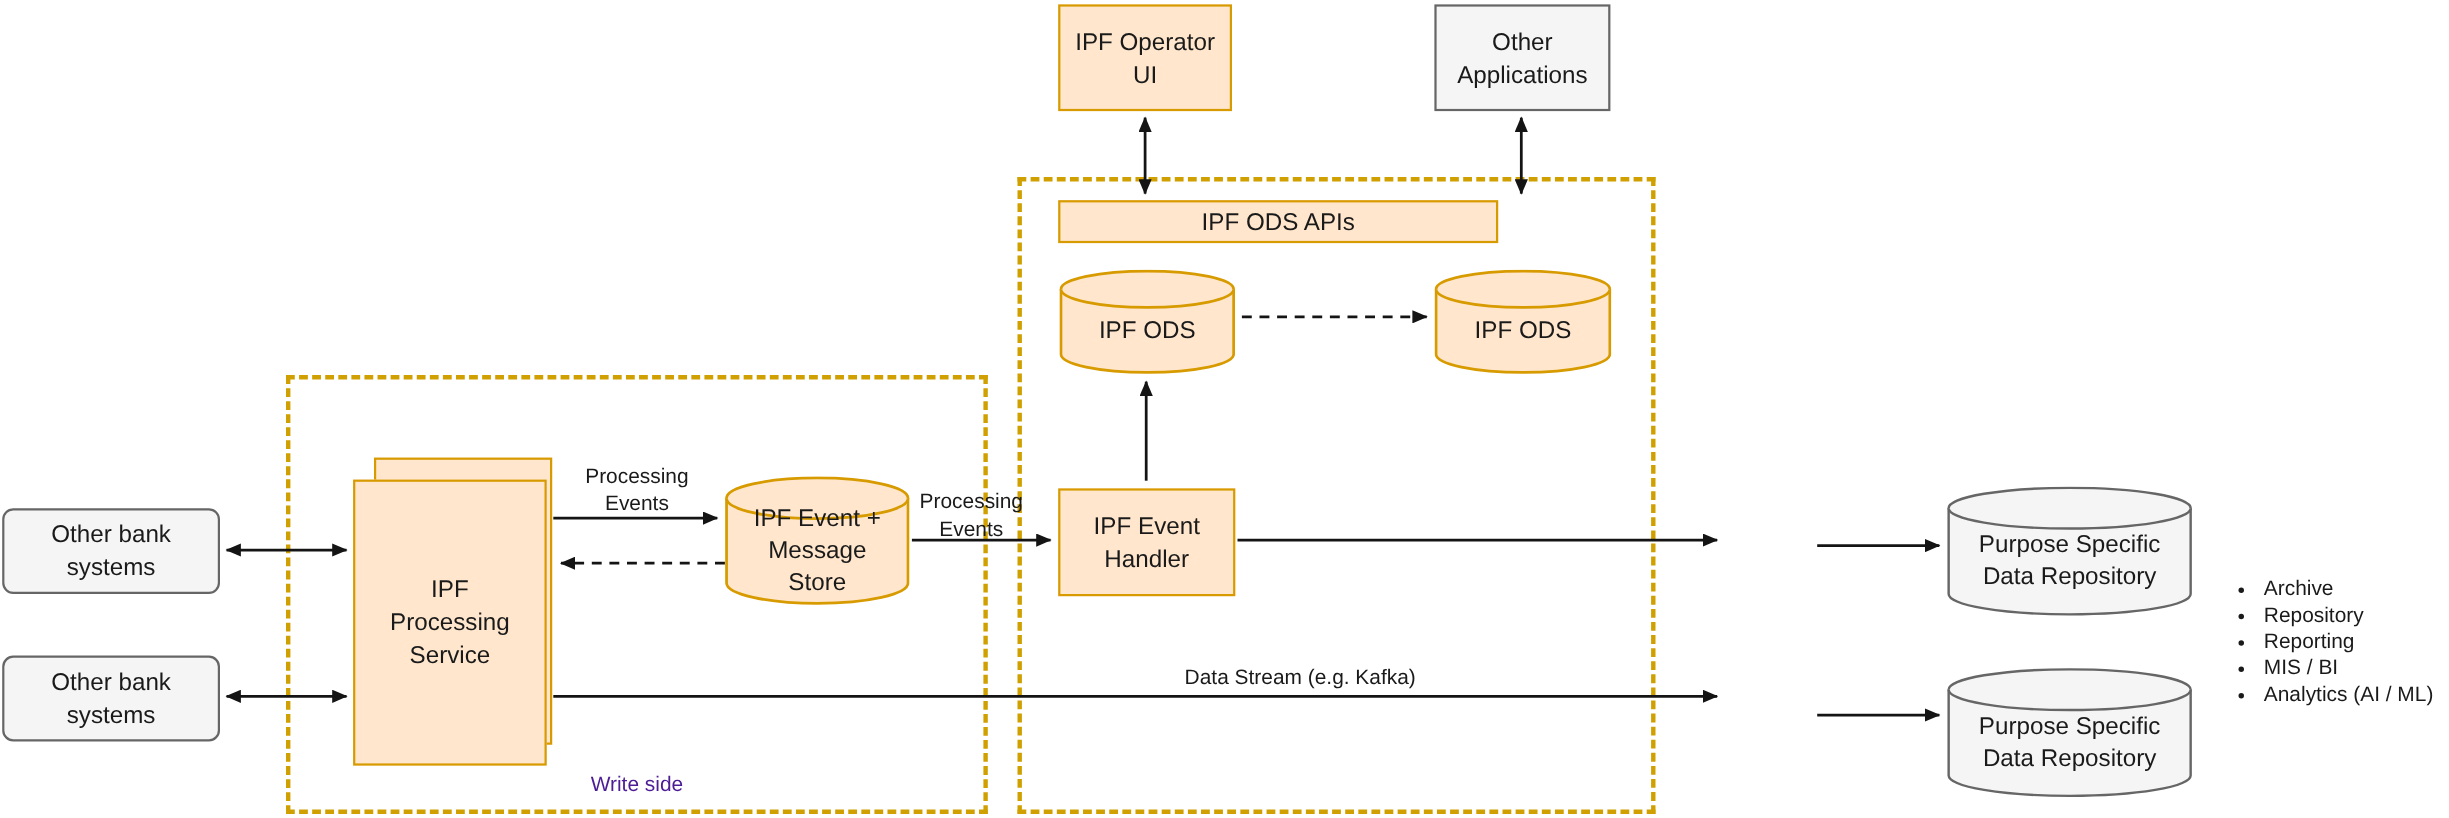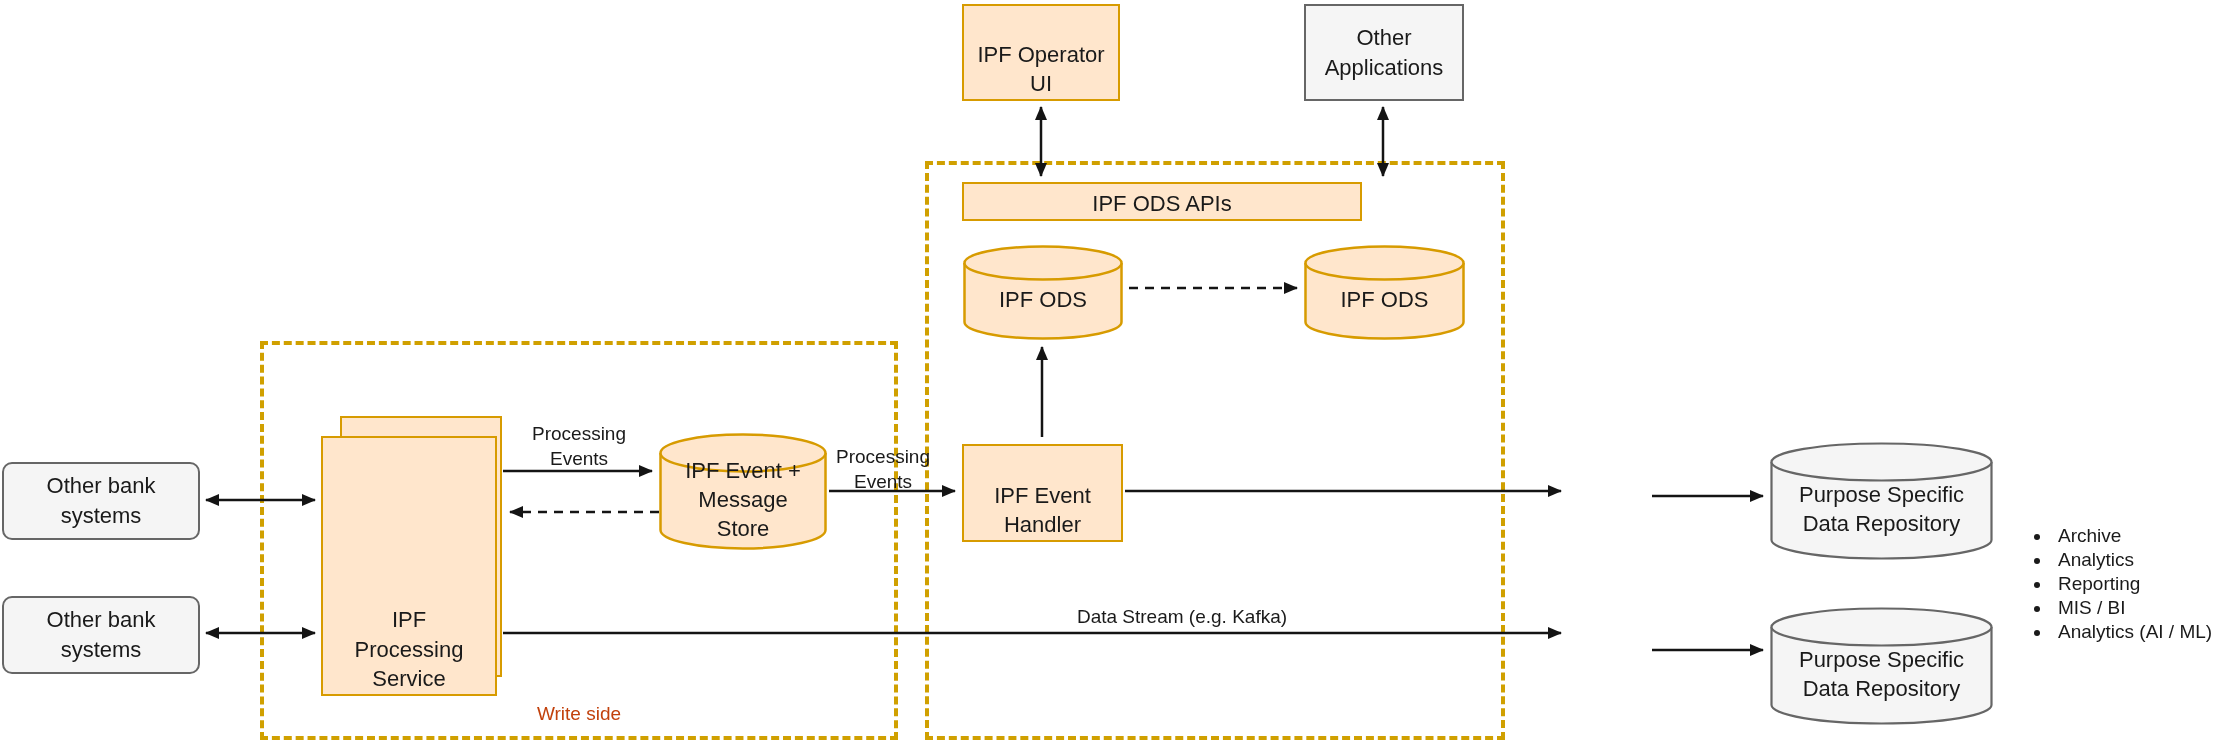--- a/index.html
+++ b/index.html
@@ -3,25 +3,25 @@
 <meta charset="utf-8">
 <style>
   html,body{margin:0;padding:0;background:#ffffff;}
   #canvas{
     position:relative;width:2226px;height:744px;background:#ffffff;overflow:hidden;
     font-family:"Liberation Sans", sans-serif;color:#1a1a1a;
   }
   .node{position:absolute;display:flex;align-items:center;justify-content:center;
         text-align:center;font-size:22px;line-height:1.35;box-sizing:border-box;}
   .lbl{white-space:pre-line;}
-  .orange-box{background:#FFE6CC;border:2.5px solid #D79B00;align-items:flex-end;}
+  .orange-box{background:#FFE6CC;border:2.5px solid #D79B00;}
   .gray-box{background:#F5F5F5;border:2px solid #666666;}
   .rounded{border-radius:10px;}
   .zone{position:absolute;border:4px dashed #D0A000;box-sizing:border-box;}
-  .zone-label{position:absolute;text-align:center;color:#c2410c;font-size:19px;}
+  .zone-label{position:absolute;text-align:center;color:#4c1d95;font-size:19px;}
   .edge-label{position:absolute;text-align:center;font-size:19px;line-height:25px;}
   .cyl{position:absolute;}
   .cyl svg{position:absolute;left:0;top:0;width:100%;height:100%;}
   .cyl .txt{position:absolute;left:0;right:0;top:0;bottom:0;display:flex;
             align-items:center;justify-content:center;text-align:center;
             font-size:22px;line-height:1.32;}
   .cyl-orange path{fill:#FFE6CC;stroke:#D79B00;stroke-width:2.5;}
   .cyl-gray path{fill:#F5F5F5;stroke:#666666;stroke-width:2.2;}
   #lines{position:absolute;left:0;top:0;z-index:3;pointer-events:none;}
   .z1{z-index:1}.z2{z-index:2}.z4{z-index:4}
@@ -138,19 +138,19 @@
   </div>
 
   <div class="edge-label lbl z4" style="left:504px;top:421px;width:150px;">Processing
 Events</div>
   <div class="edge-label lbl z4" style="left:808px;top:444px;width:150px;">Processing
 Events</div>
   <div class="edge-label lbl z4" style="left:1062px;top:604px;width:240px;">Data Stream (e.g. Kafka)</div>
 
   <ul id="bullets">
     <li>Archive</li>
-    <li>Analytics</li>
+    <li>Repository</li>
     <li>Reporting</li>
     <li>MIS / BI</li>
     <li>Analytics (AI / ML)</li>
   </ul>
 
 </div>
 
 </body></html>

